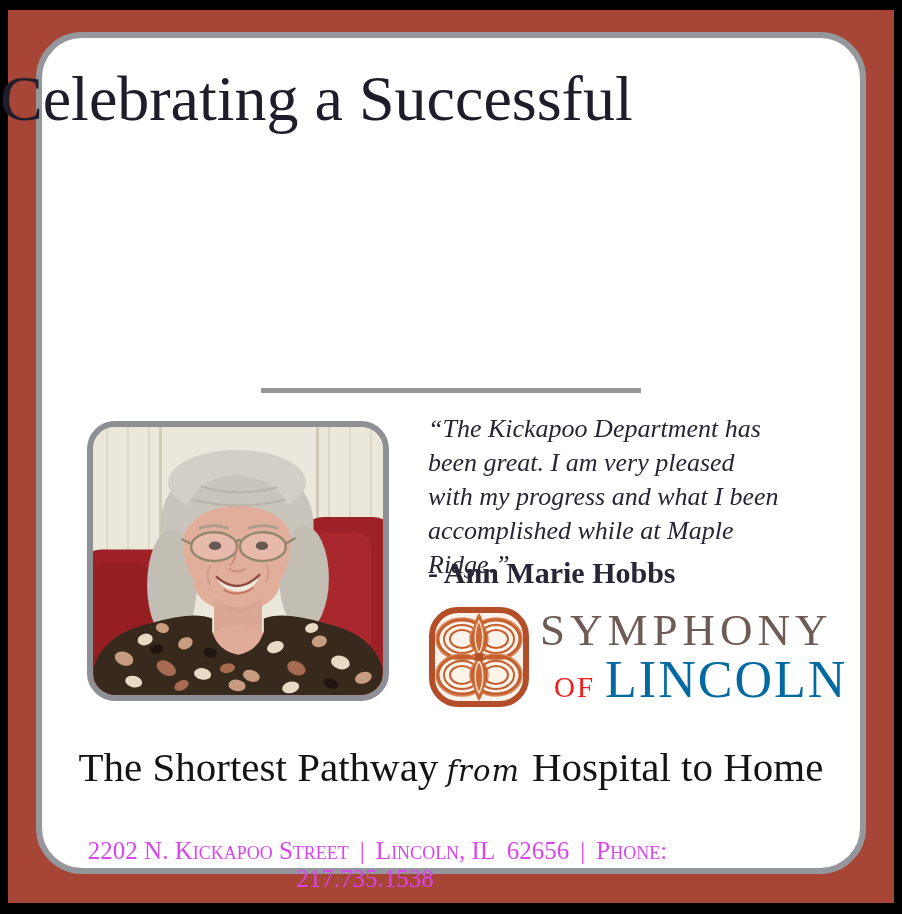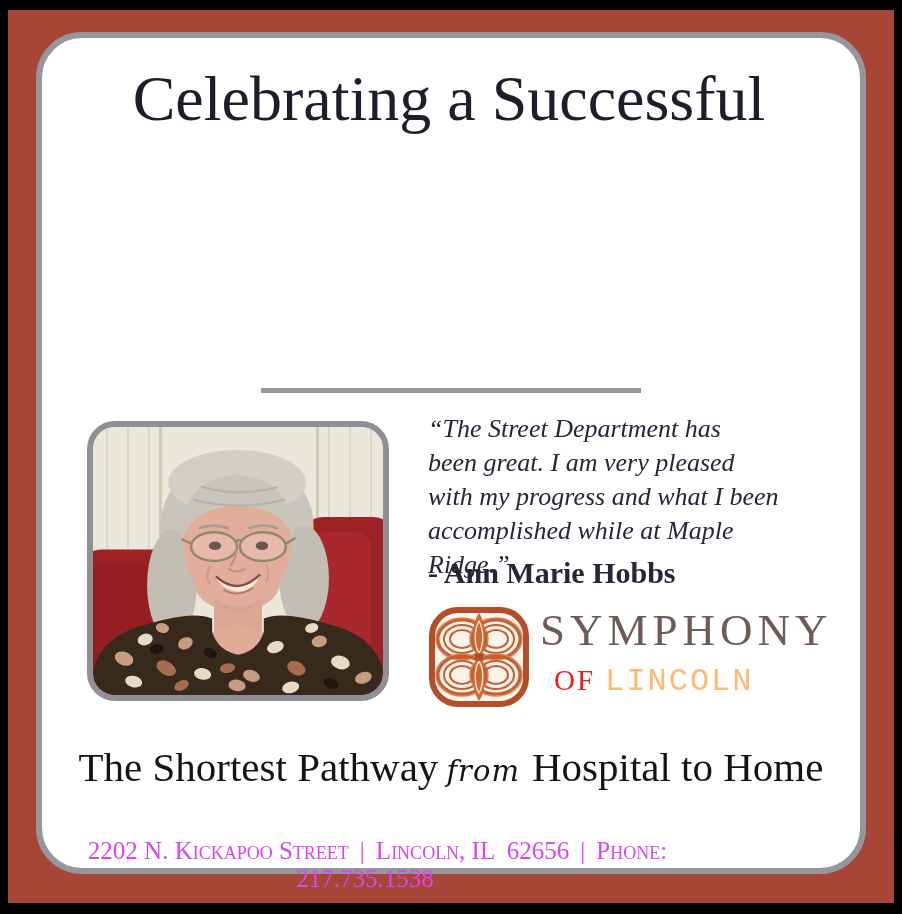--- a/index.html
+++ b/index.html
@@ -8,21 +8,21 @@
     background:#000; overflow:hidden;
     font-family:"Liberation Serif", serif;
   }
   .mat { position:absolute; left:8px; top:10px; width:886px; height:893px; background:#a74536; }
   .card {
     position:absolute; left:36px; top:32px; width:830px; height:842px;
     box-sizing:border-box; background:#fff;
     border:6px solid #96979d; border-radius:46px;
   }
   .title {
-    position:absolute; top:58px; left:0; width:898px; text-align:center;
+    position:absolute; top:58px; left:0; width:898px; 
     font-size:64px; line-height:81px; color:#201d2b; letter-spacing:0px;
   }
   .subtitle {
     position:absolute; top:263px; left:0; width:902px; text-align:center;
     font-variant:small-caps; font-size:33px; line-height:41px;
     letter-spacing:2px; color:#ab4537; font-weight:600;
   }
   .divider { position:absolute; top:388px; left:261px; width:380px; height:5px; background:#97979b; }
   .photo-frame {
     position:absolute; left:87px; top:421px; width:302px; height:280px;
@@ -37,21 +37,21 @@
   .attribution {
     position:absolute; left:428px; top:556px;
     font-weight:bold; font-size:30px; color:#272536;
   }
   .logo { position:absolute; left:427px; top:605px; display:flex; align-items:flex-start; }
   .logo-icon { width:104px; height:104px; flex:0 0 auto; }
   .logo-text { margin-left:9px; padding-top:3px; white-space:nowrap; }
   .logo-symphony { font-size:45px; line-height:45px; letter-spacing:5px; color:#6e5b55; }
   .logo-line2 { line-height:52px; margin-top:1px; }
   .logo-of { font-size:29px; letter-spacing:2px; color:#ee1f1b; margin-left:14px; margin-right:10px; }
-  .logo-lincoln { font-size:32px; letter-spacing:2px; color:#fdba74;font-family:Liberation Mono, monospace; }
+  .logo-lincoln { font-size:52px; letter-spacing:2px; color:#0369a1; }
   .tagline {
     position:absolute; top:742px; left:0; width:902px; text-align:center;
     font-size:41px; line-height:50px; color:#141414; white-space:nowrap;
   }
   .tagline .script-word {
     font-family:"DejaVu Serif", serif; font-style:italic; font-size:29px;
     margin:0 12px 0 8px; letter-spacing:1px;
   }
   .address {
     position:absolute; top:809px; left:0; width:730px; text-align:center;
@@ -153,21 +153,21 @@
         <ellipse cx="248" cy="268" rx="8" ry="5" fill="#1f150e" transform="rotate(22 248 268)"></ellipse>
         <ellipse cx="92" cy="270" rx="8" ry="5" fill="#a76c50" transform="rotate(-26 92 270)"></ellipse>
         <ellipse cx="122" cy="236" rx="7" ry="5" fill="#1f150e" transform="rotate(16 122 236)"></ellipse>
         <ellipse cx="72" cy="210" rx="7" ry="5" fill="#c89c80" transform="rotate(14 72 210)"></ellipse>
         <ellipse cx="228" cy="210" rx="7" ry="5" fill="#e9dac6" transform="rotate(-16 228 210)"></ellipse>
       </g>
     </svg>
   </div>
 
   <div class="quote">
-    <div>“The Street Department has</div>
+    <div>“The Kickapoo Department has</div>
     <div>been great. I am very pleased</div>
     <div>with my progress and what I been</div>
     <div>accomplished while at Maple Ridge.”</div>
   </div>
   <div class="attribution">- Ann Marie Hobbs</div>
 
   <div class="logo">
     <svg class="logo-icon" viewBox="0 0 104 104">
       <rect x="5" y="5" width="94" height="94" rx="26" fill="#fcf3ea" stroke="#b34e28" stroke-width="6"></rect>
       <g fill="none" stroke="#c65f30">

